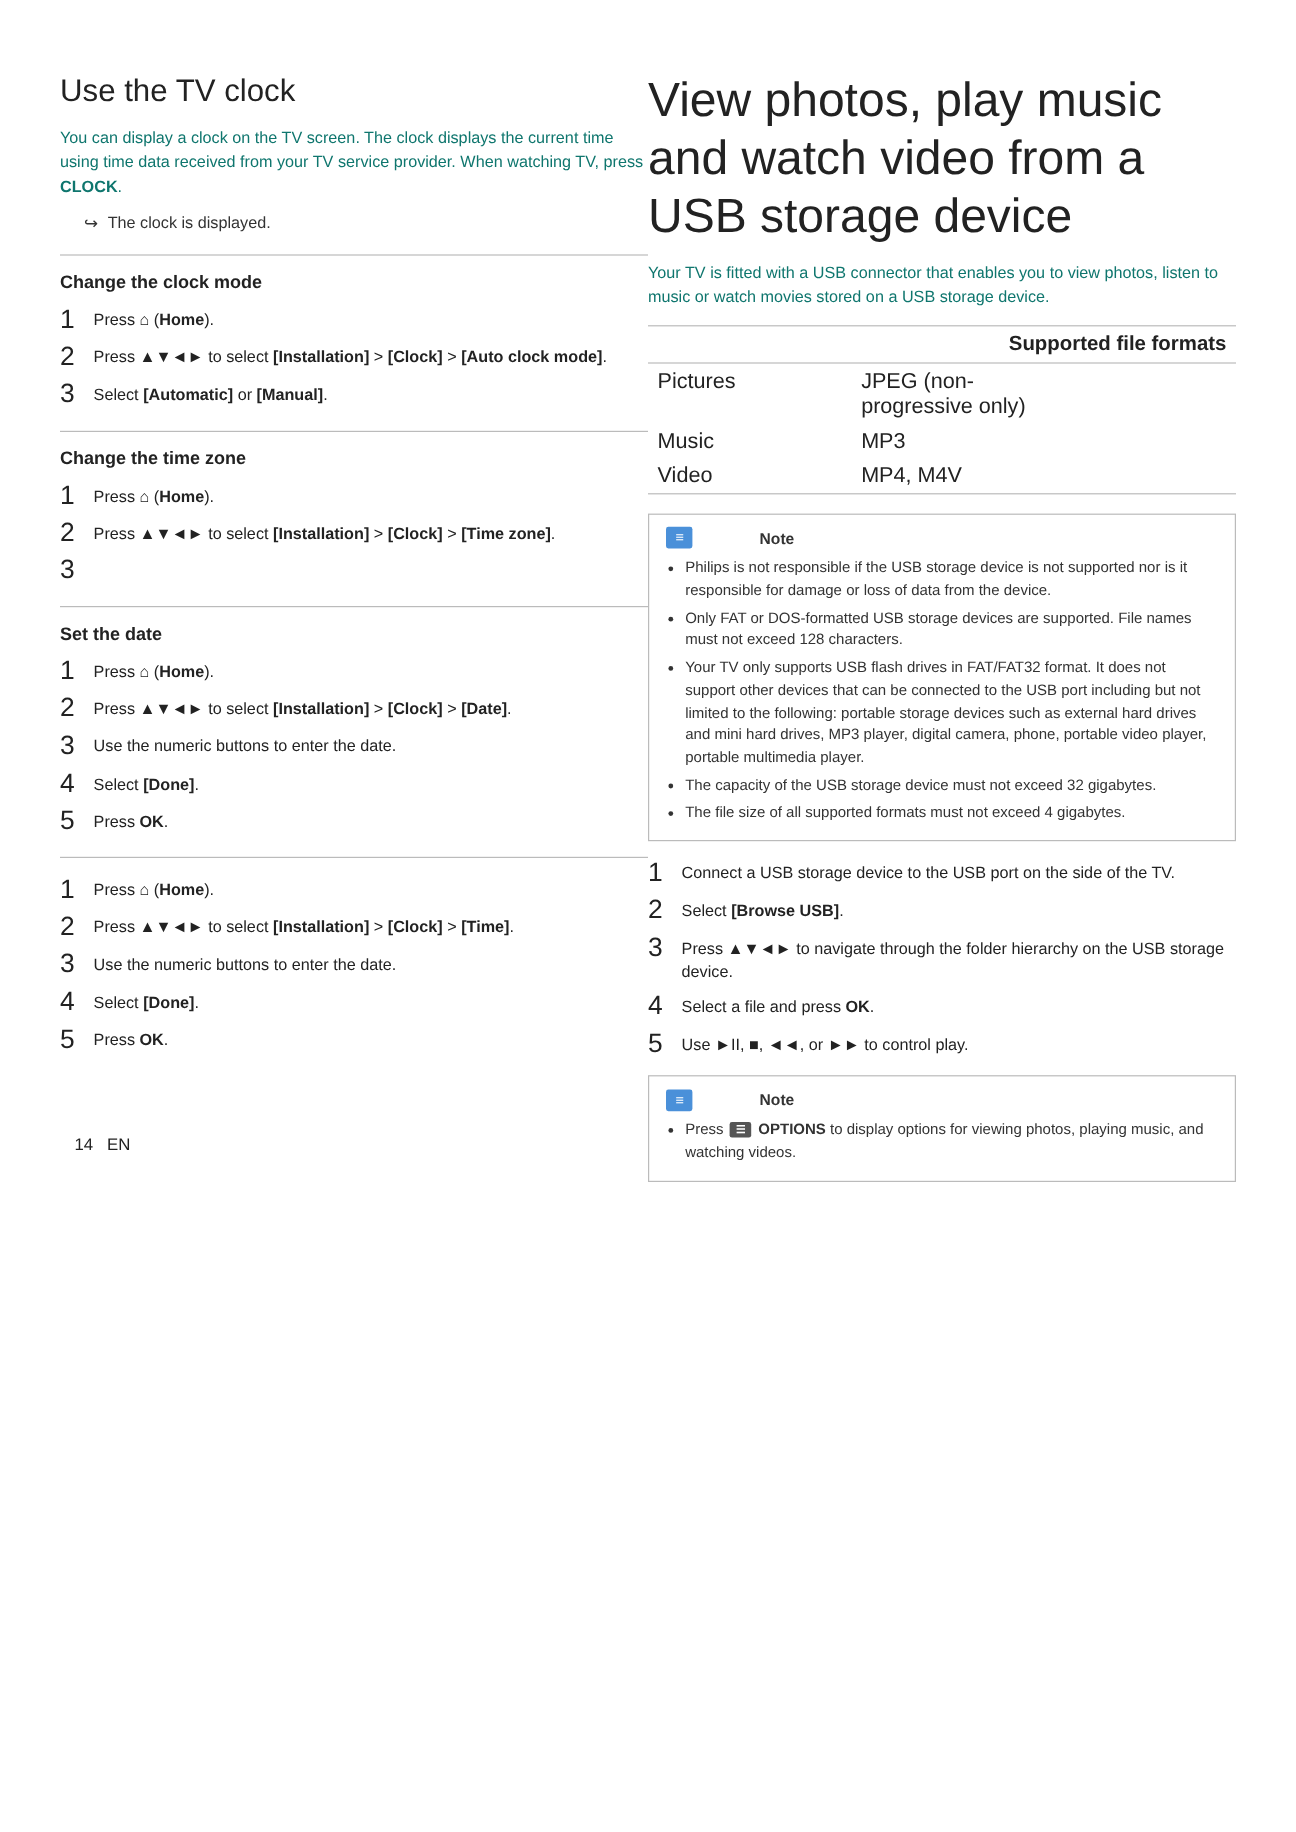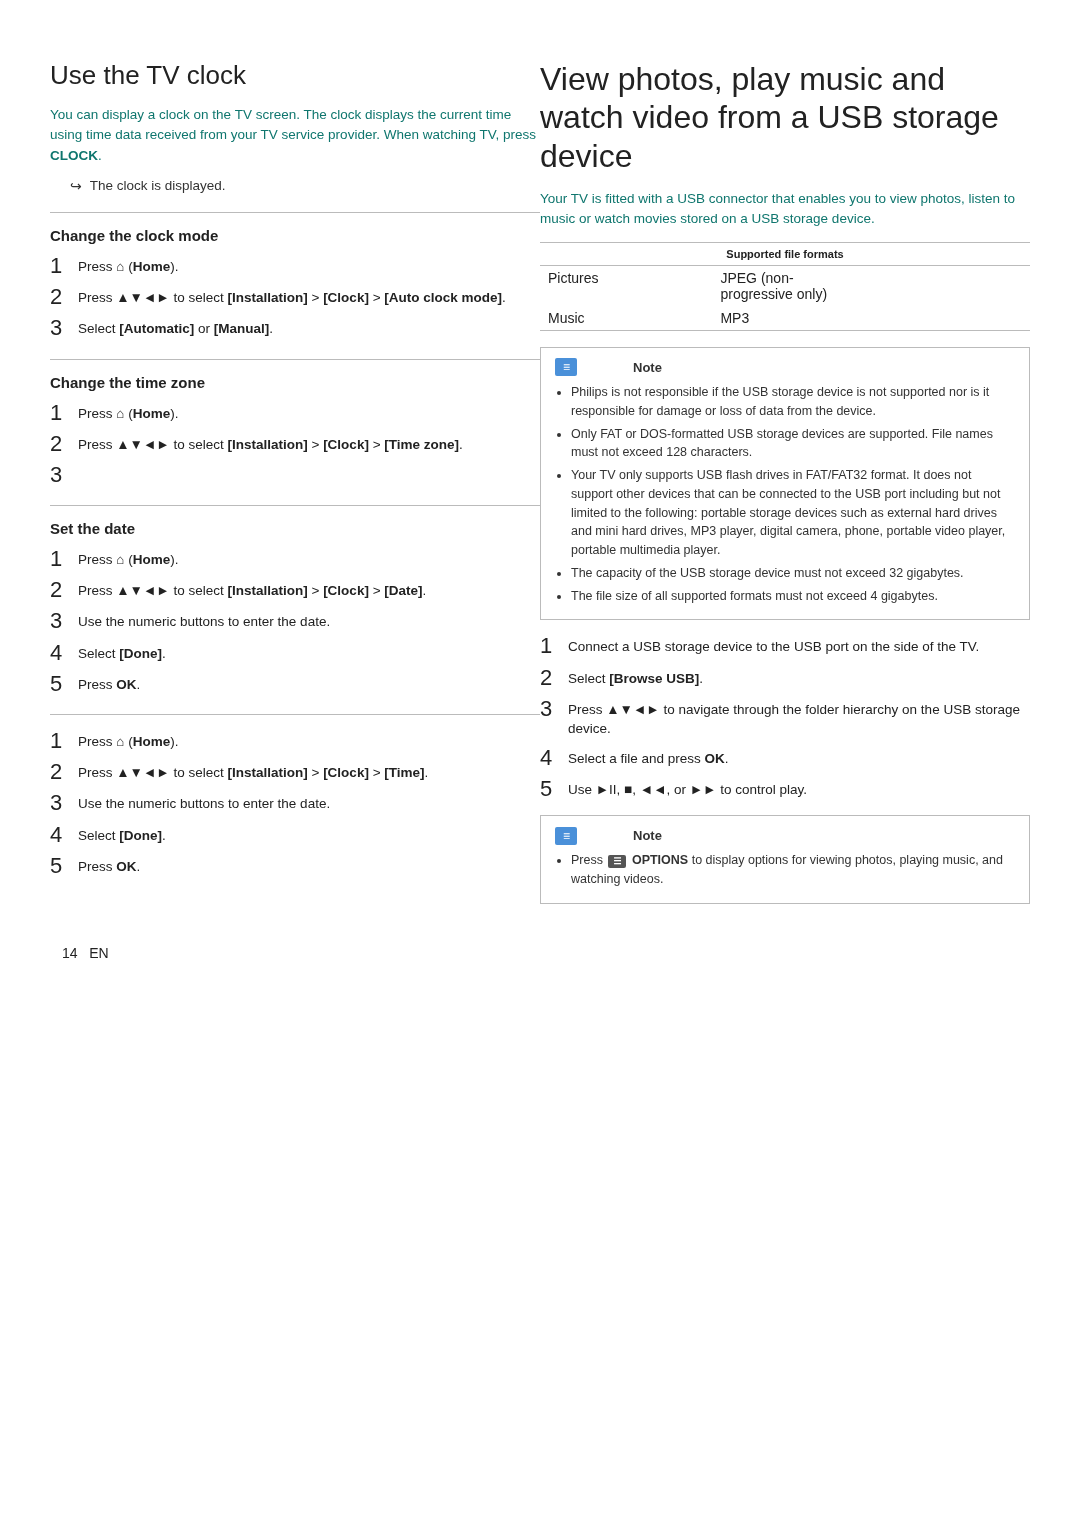--- a/index.html
+++ b/index.html
@@ -24,21 +24,21 @@
       flex: 1;
       min-width: 0;
     }
     h1.section-title {
       font-size: 26px;
       font-weight: normal;
       margin-bottom: 14px;
       line-height: 1.2;
     }
     h2.section-title {
-      font-size: 32px;
+      font-size: 40px;
       font-weight: normal;
       margin-bottom: 14px;
       line-height: 1.2;
     }
     .intro-text {
       font-size: 13.5px;
       line-height: 1.5;
       margin-bottom: 12px;
       color: #0f766e;
     }
@@ -86,30 +86,30 @@
       flex: 1;
       padding-top: 4px;
     }
     
     .file-table {
       width: 100%;
       border-collapse: collapse;
       margin-bottom: 16px;
     }
     .file-table th {
-      text-align: center;
-      font-size: 11px;
+      text-align: right;
+      font-size: 17px;
       font-weight: bold;
       padding: 5px 8px;
       border-top: 1.5px solid #bbb;
       border-bottom: 1px solid #bbb;
     }
     .file-table td {
       padding: 4px 8px;
-      font-size: 14px;
+      font-size: 18px;
       vertical-align: top;
     }
     .file-table tr:last-child td {
       border-bottom: 1px solid #bbb;
     }
     
     .note-box {
       border: 1.5px solid #bbb;
       padding: 10px 14px;
       margin-bottom: 14px;
@@ -284,20 +284,24 @@
       </thead>
       <tbody>
         <tr>
           <td>Pictures</td>
           <td>JPEG (non-<br>progressive only)</td>
         </tr>
         <tr>
           <td>Music</td>
           <td>MP3</td>
         </tr>
+        <tr>
+          <td>Video</td>
+          <td>MP4, M4V</td>
+        </tr>
       </tbody>
     </table>
 
     <div class="note-box">
       <div class="note-header">
         <span class="note-icon">≡</span>
         <span class="note-title">Note</span>
       </div>
       <ul>
         <li>Philips is not responsible if the USB storage device is not supported nor is it responsible for damage or loss of data from the device.</li>

